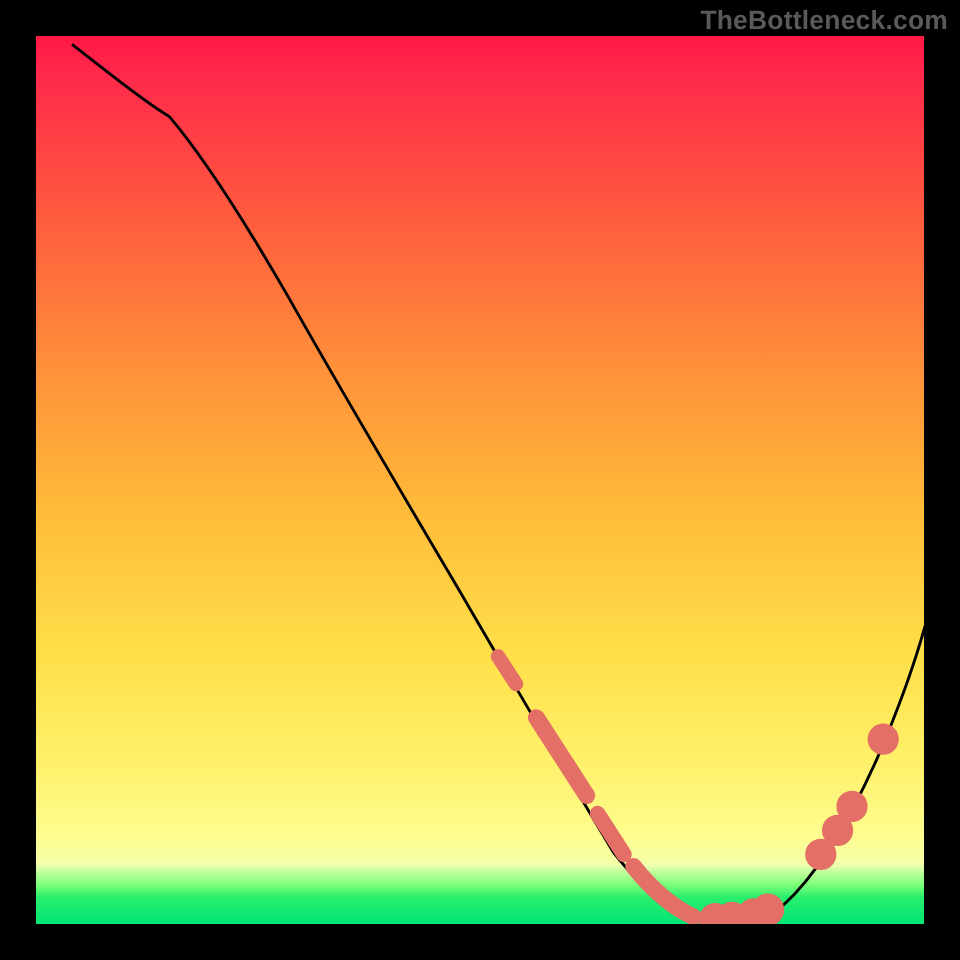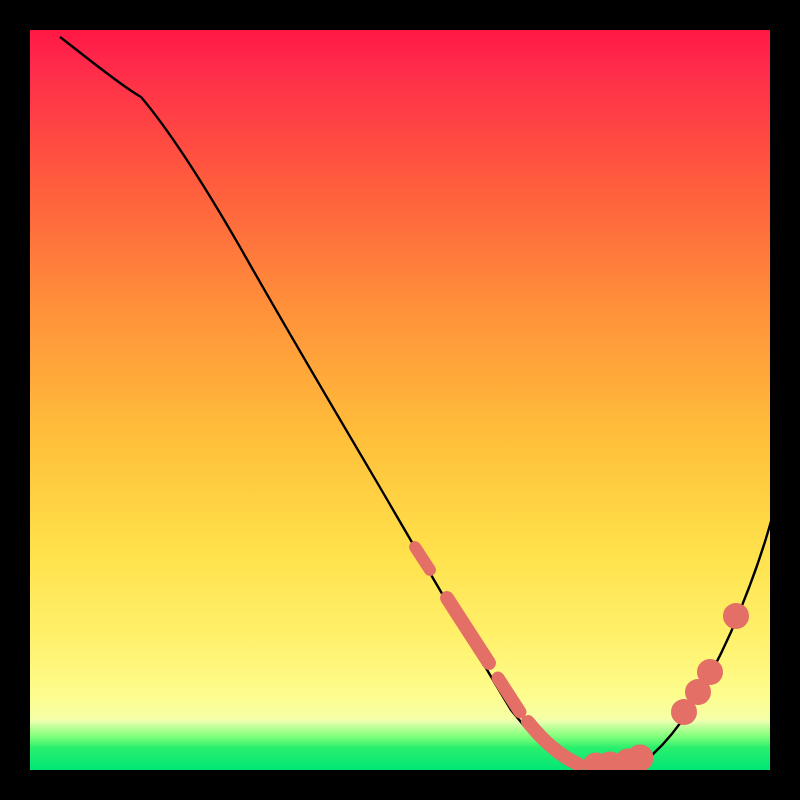--- a/index.html
+++ b/index.html
@@ -103,13 +103,14 @@
         <circle cx="684" cy="712" r="6"></circle>
 
         <circle cx="698" cy="692" r="6"></circle>
         <circle cx="710" cy="672" r="6"></circle>
 
         <circle cx="736" cy="616" r="6"></circle>
       </g>
     </g>
   </svg>
 
+  <div class="watermark">TheBottleneck.com</div>
 </div>
 
 </body></html>

